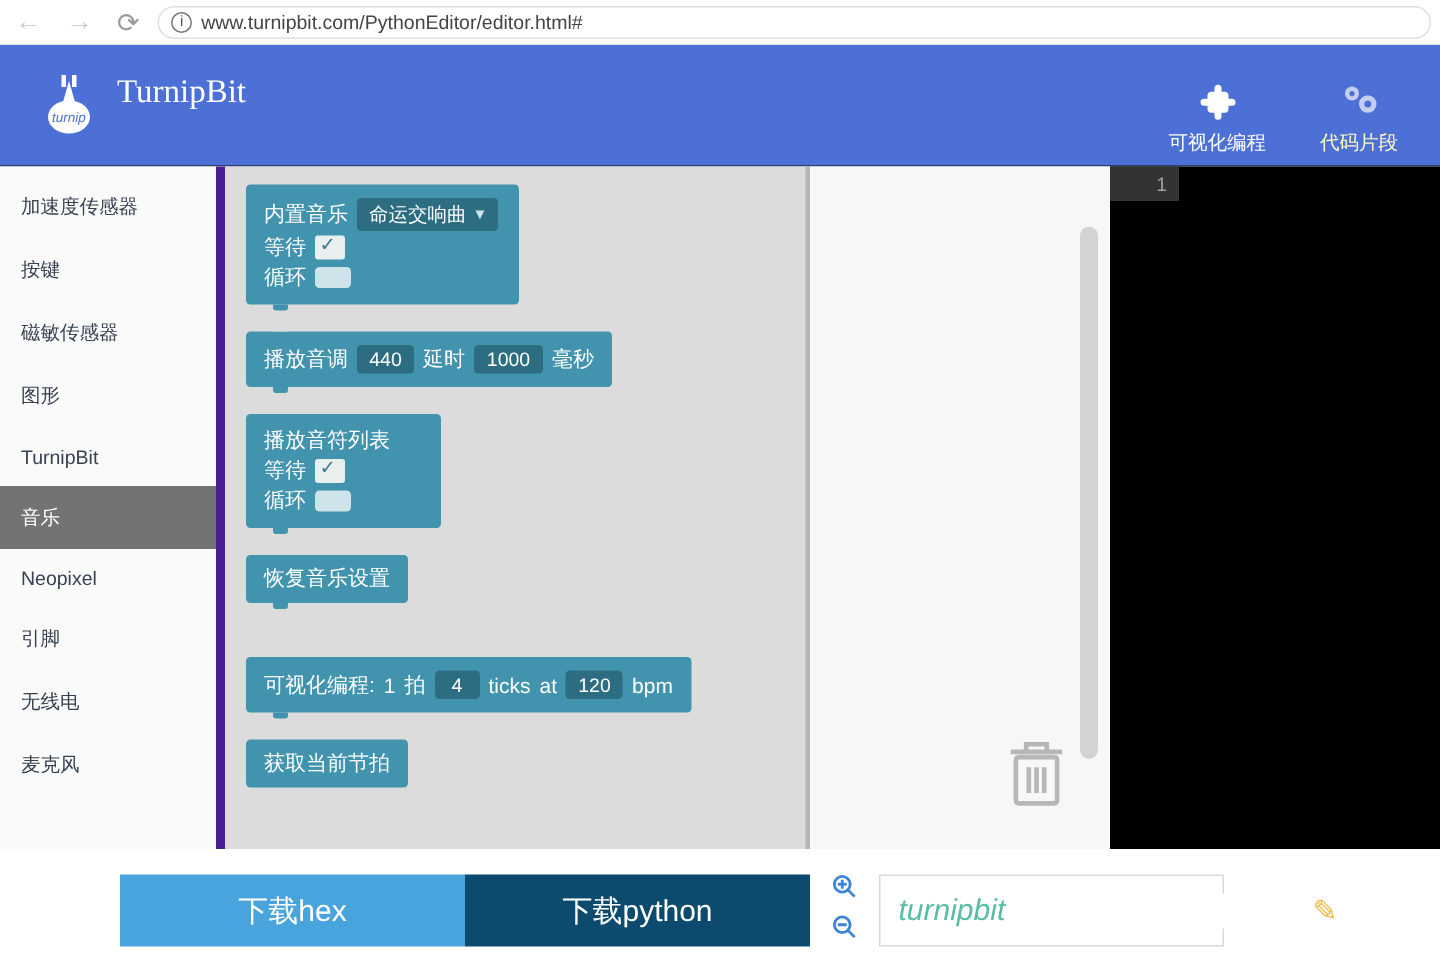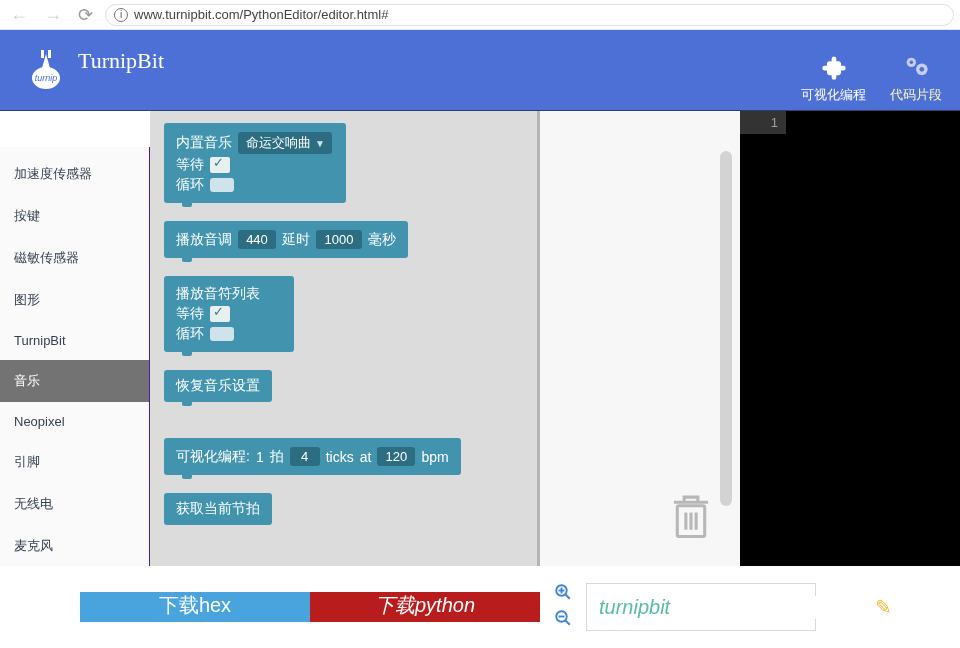--- a/index.html
+++ b/index.html
@@ -9,28 +9,28 @@
 .browser-btn { color: #9a9a9a; font-size: 18px; padding: 0 4px; }
 .browser-btn.disabled { color: #d0d0d0; }
 .url-slot { flex: 1; display: flex; align-items: center; gap: 6px; border: 1px solid #e0e0e0; border-radius: 14px; height: 22px; padding: 0 8px; font-size: 13px; color: #444; }
 .info-icon { width: 14px; height: 14px; border: 1px solid #777; border-radius: 50%; display: inline-flex; align-items: center; justify-content: center; font-size: 10px; color: #555; }
 
 .header { height: 80px; background: #4d70d6; display: flex; align-items: center; padding-left: 24px; color: #fff; position: relative; }
 .logo-wrap { display: flex; align-items: flex-start; gap: 10px; }
 .logo-img { width: 44px; height: 44px; position: relative; }
 .logo-img svg { width: 100%; height: 100%; }
 .brand { font-size: 22px; font-family: "Times New Roman", serif; }
-.header-right { position: absolute; right: 2px; bottom: 0; display: flex; gap: 8px; padding-right: 8px; }
+.header-right { position: absolute; right: 12px; bottom: 0; display: flex; gap: 20px; padding-right: 8px; }
 .header-item { display: flex; flex-direction: column; align-items: center; color: #fff; font-size: 13px; padding: 6px 8px; }
 .header-item.dim { color: #fef9c3; }
 .header-item svg { width: 28px; height: 28px; margin-bottom: 2px; }
 
 .main { display: flex; height: 456px; border-top: 1px solid #2f3d6a; }
 
-.sidebar { width: 150px; background: #fafafa; border-right: 1px solid #4c1d95; overflow: hidden; padding-top: 6px; margin-top: 36px; }
+.sidebar { width: 150px; background: #fafafa; border-right: 6px solid #4c1d95; overflow: hidden; padding-top: 6px; }
 .sidebar-item { font-size: 13px; color: #374151; padding: 12px 14px; cursor: pointer; }
 .sidebar-item.active { background: #737373; color: #fff; }
 
 .palette { width: 390px; background: #dcdcdc; position: relative; padding: 12px 0 12px 14px; overflow: hidden; text-decoration: underline; }
 .palette::after { content: ""; position: absolute; right: 0; top: 0; bottom: 0; width: 3px; background: #b5b5b5; }
 
 .block { background: #4193ae; color: #fff; border-radius: 3px; padding: 7px 12px; margin-bottom: 18px; display: inline-block; font-size: 14px; position: relative; }
 .block .notch { position: absolute; left: 18px; top: -4px; width: 10px; height: 4px; background: #dcdcdc; border-radius: 2px 2px 0 0; }
 .block .bnotch { position: absolute; left: 18px; bottom: -4px; width: 10px; height: 4px; background: #4193ae; border-radius: 0 0 2px 2px; }
 .block-row { display: flex; align-items: center; gap: 6px; margin: 2px 0; white-space: nowrap; }
@@ -44,23 +44,23 @@
 
 .canvas { width: 200px; background: #f7f7f7; position: relative; }
 .vscroll { position: absolute; right: 8px; top: 40px; width: 12px; bottom: 60px; background: #d3d3d3; border-radius: 6px; }
 .trash { position: absolute; right: 28px; bottom: 22px; color: #b7b7b7; }
 .trash svg { width: 42px; height: 48px; }
 
 .code { flex: 1; background: #000; }
 .gutter { width: 46px; background: #333; color: #9aa0a6; text-align: right; padding: 4px 8px; font-size: 13px; font-family: monospace; }
 
 .footer { height: 82px; display: flex; align-items: center; padding: 16px 40px 16px 80px; gap: 0; }
-.dl-btn { height: 30px; flex: 0 0 230px; color: #fff; font-size: 20px; display: flex; justify-content: center; cursor: pointer; }
+.dl-btn { height: 48px; flex: 0 0 230px; color: #fff; font-size: 20px; display: flex; align-items: center; justify-content: center; cursor: pointer; }
 .dl-hex { background: #49a3dd; }
-.dl-py { background: #b91c1c; font-style: italic; }
+.dl-py { background: #0c4a6e; }
 .zoom-col { display: flex; flex-direction: column; gap: 4px; padding: 0 14px; color: #3c84d6; font-size: 16px; }
 .name-box { border: 1px solid #d9d9d9; height: 48px; width: 230px; display: flex; align-items: center; padding: 0 12px; gap: 8px; }
 .name-box input { border: none; outline: none; font-size: 20px; color: #58bda4; font-style: italic; flex: 1; }
 .pencil { color: #f4b93c; font-size: 20px; }
 </style>
 </head>
 <body>
 
 <div class="browser-bar">
   <span class="browser-btn disabled">←</span>

